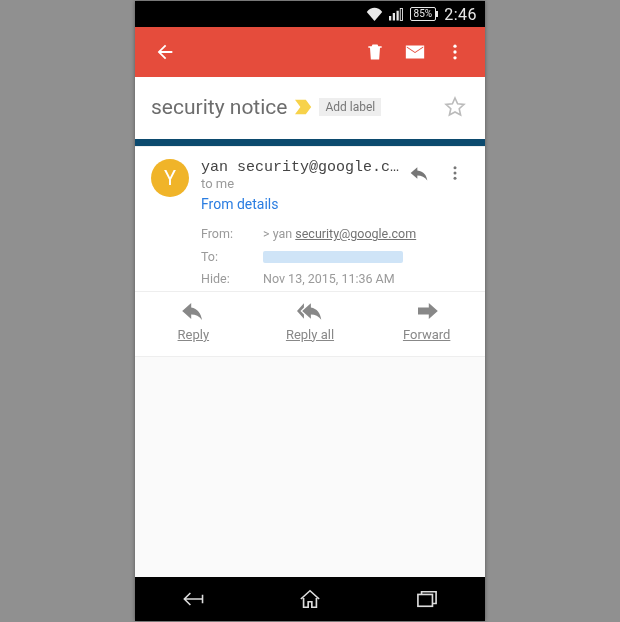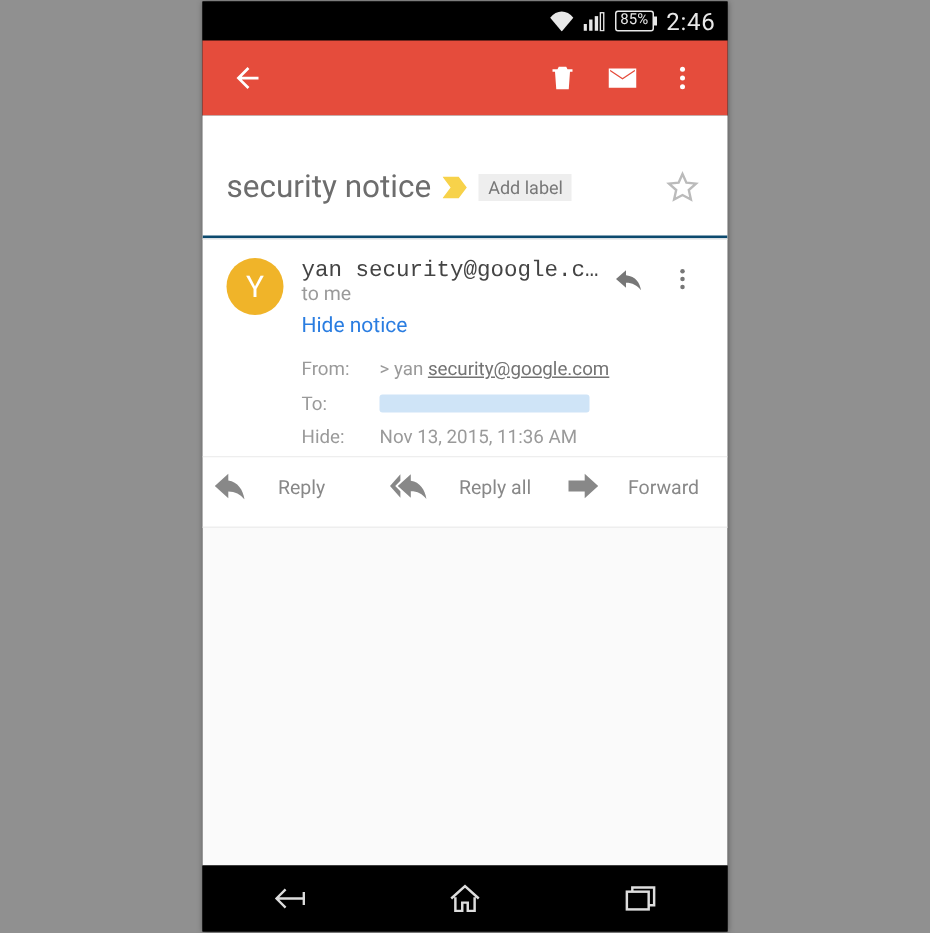--- a/index.html
+++ b/index.html
@@ -70,25 +70,25 @@
 
   
   .content {
     flex: 1;
     background: #fafafa;
     overflow: hidden;
     display:flex;
     flex-direction:column;
   }
   .subject-row {
-    padding: 34px 16px 18px 16px;
+    padding: 16px 16px 18px 16px;
     display:flex;
     align-items:center;
     background:#fff;
-    border-bottom:2px solid #0c4a6e;
+    border-bottom:7px solid #0c4a6e;
   }
   .subject-text {
     font-size: 21px;
     color:#6d6d6d;
     font-weight:400;
   }
   .important-marker {
     width:18px; height:16px;
     margin:0 6px 0 8px;
     display:inline-block;
@@ -153,21 +153,21 @@
     width:28px; height:28px;
     display:flex; align-items:center; justify-content:center;
     cursor:pointer;
   }
 
   .details-table {
     margin:8px 0 0 50px;
     font-size:12.5px;
     color:#9a9a9a;
   }
-  .details-table .drow { display:flex; gap:10px; line-height:1.8; }
+  .details-table .drow { display:flex; gap:20px; line-height:1.8; }
   .details-table .dlabel { width:42px; }
   .details-table .link { color:#737373;text-decoration:underline; }
   .redacted {
     display:inline-block;
     width:140px; height:12px;
     background:#cfe4f7;
     border-radius:2px;
     vertical-align:middle;
   }
 
@@ -179,26 +179,28 @@
 
   .action-bar {
     background:#fff;
     border-bottom:1px solid #eee;
     display:flex;
     justify-content:space-around;
     padding:10px 0 14px 0;
   }
   .action-btn {
     display:flex;
+    flex-direction:column;
     align-items:center;
-    gap:20px;
+    gap:4px;
     color:#888;
     font-size:13px;
     cursor:pointer;
     width:100px;
+    text-decoration:underline;
   }
   .action-btn svg { fill:#888; }
 
   
   .navbar {
     height:44px;
     background:#000;
     display:flex;
     justify-content:space-around;
     align-items:center;
@@ -276,21 +278,21 @@
           </svg>
       </span>
     </div>
 
     <div class="message-card">
       <div class="msg-head">
         <div class="avatar">Y</div>
         <div class="msg-meta">
           <div class="sender-line">yan security@google.com</div>
           <div class="to-line">to me</div>
-          <div class="hide-details">Hide notice</div>
+          <div class="hide-details">From details</div>
         </div>
         <div class="head-actions">
           <div class="reply-icon-btn">
             <svg width="20" height="20" viewBox="0 0 24 24">
                 <path fill="#777" d="M10 9V5l-8 7 8 7v-4c5 0 9 2 12 6-1-6-4-11-12-12z"></path>
               </svg>
           </div>
           <div class="msg-overflow">
             <svg width="18" height="18" viewBox="0 0 24 24" fill="#777">
                 <circle cx="12" cy="5" r="2"></circle>

